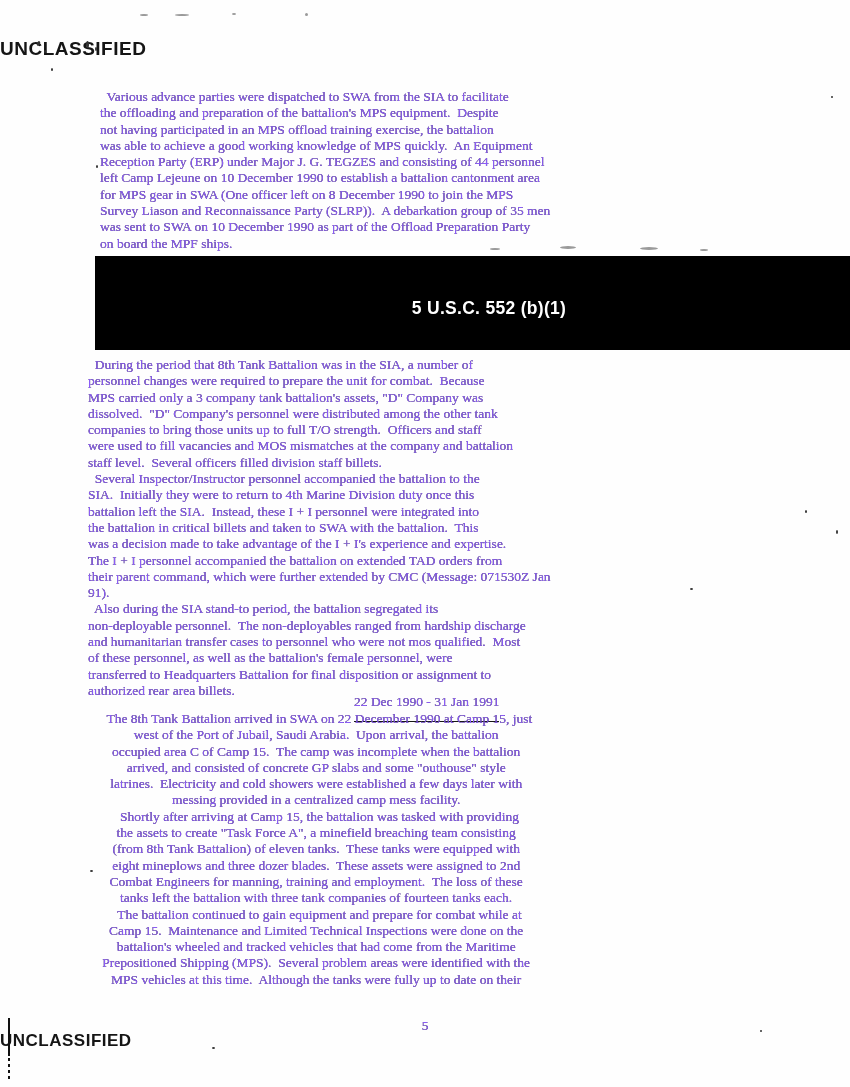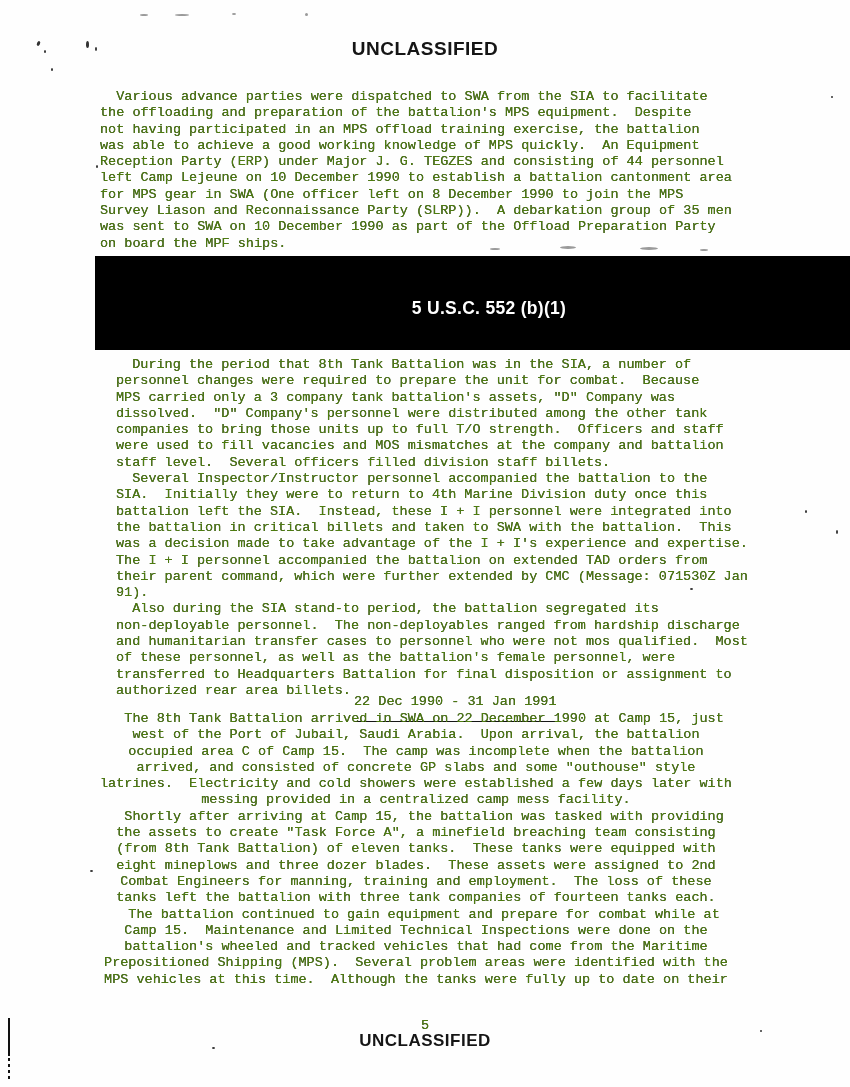--- a/index.html
+++ b/index.html
@@ -2,40 +2,40 @@
 <html><head>
 <meta charset="utf-8">
 <style>
   html,body{margin:0;padding:0;background:#e8e8e8;}
   #page{
     position:relative;width:850px;height:1087px;background:#fefefe;
     margin:0 auto;overflow:hidden;
     font-family:"DejaVu Sans Mono",monospace;color:#161616;
   }
   .mono{
-    margin:0;font-family:Liberation Mono, monospace;
+    margin:0;font-family:Liberation Serif, serif;
     font-size:13.5px;line-height:16.3px;white-space:pre;
-    color:#4d7c0f;text-shadow:0 0 0.5px rgba(10,10,10,0.85);
+    color:#8b5cf6;text-shadow:0 0 0.5px rgba(10,10,10,0.85);
   }
   .abs{position:absolute;}
   .classification{
     font-family:"Liberation Sans",sans-serif;font-weight:bold;
-    color:#151515;letter-spacing:0.5px;text-align:center;width:100%;
+    color:#151515;letter-spacing:0.5px;width:100%;
   }
   #header-classification{top:38px;left:0;font-size:19px;}
   #body-para-1{top:89px;left:100px;}
   #redaction-box{
     top:256px;left:95px;width:788px;height:94px;background:#000000;
     display:flex;align-items:center;justify-content:center;
   }
   #redaction-label{
     font-family:"Liberation Sans",sans-serif;font-weight:bold;
     font-size:17.5px;color:#ffffff;letter-spacing:0.3px;margin-top:10px;
   }
-  #body-block-mid{top:357px;left:116px;}
+  #body-block-mid{top:357px;left:88px;}
   #section-heading{top:694px;left:354px;}
   #section-heading span{border-bottom:1.2px solid #161616;padding-bottom:12px;}
   #body-block-bottom{top:711px;left:100px;text-align:center;}
   #footer-page-number{top:1018px;left:0;width:100%;text-align:center;}
   #footer-classification{top:1031px;left:0;font-size:17px;}
   #bracket-line{left:8px;top:1018px;width:2px;height:38px;background:#111;}
   #bracket-line-dots{left:8px;top:1058px;width:2px;height:22px;
     background:repeating-linear-gradient(#111 0 3px,transparent 3px 6px);}
   .speck{position:absolute;border-radius:50%;background:#333;}
   .faint{background:#9a9a9a;}

